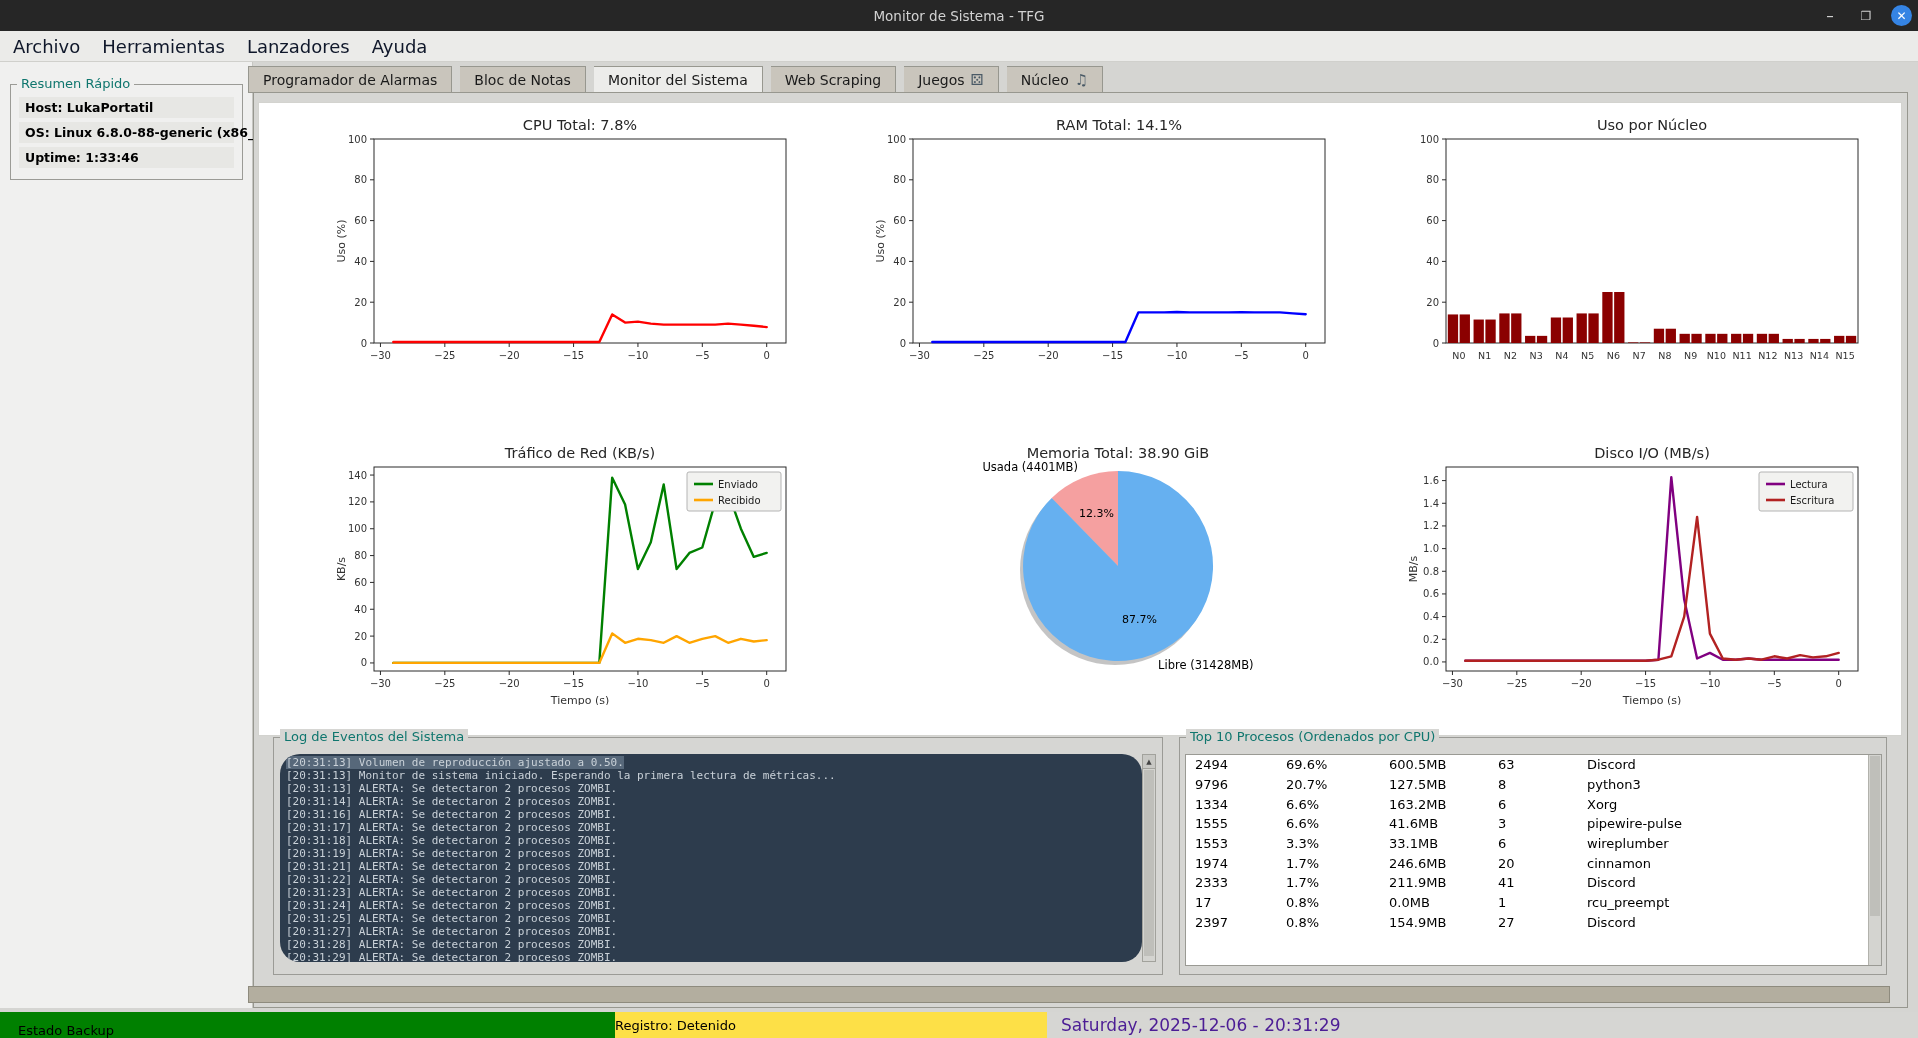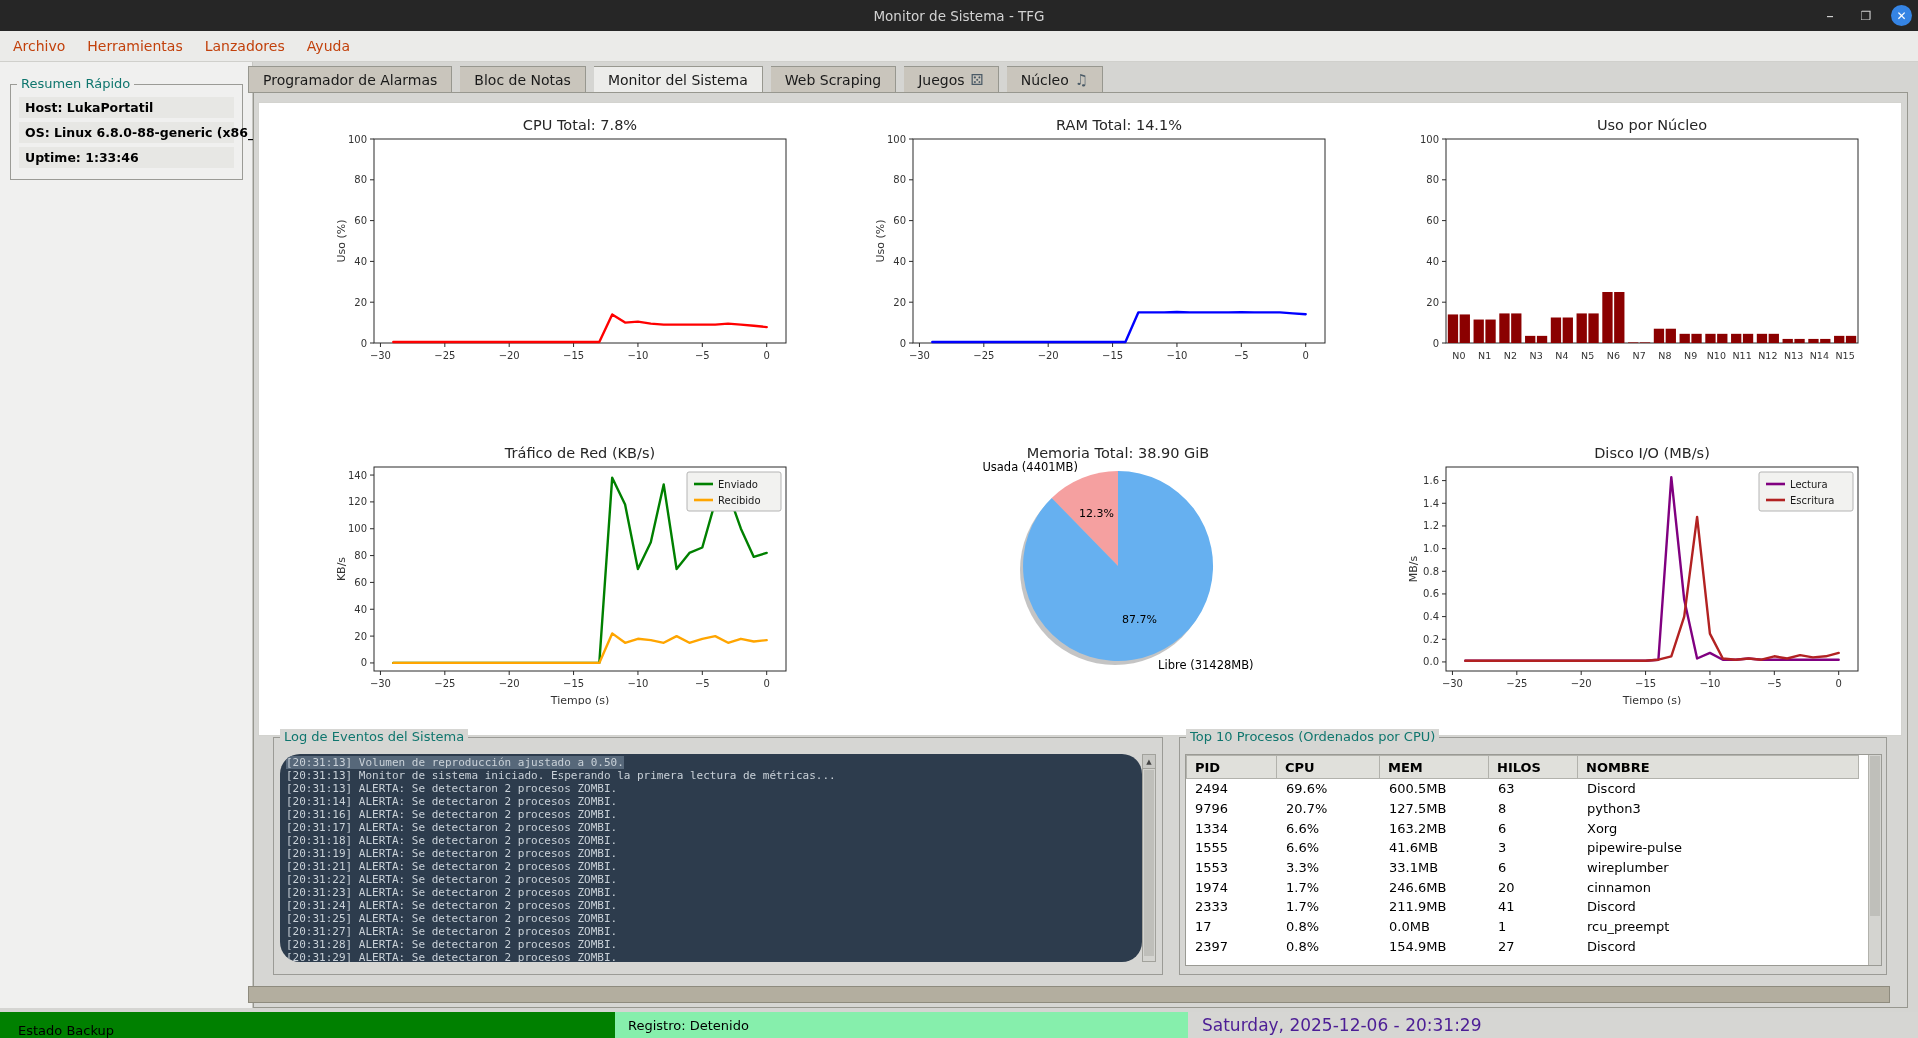--- a/index.html
+++ b/index.html
@@ -13,21 +13,21 @@
   .win-controls{position:absolute;right:6px;top:0;height:31px;display:flex;align-items:center;gap:14px;}
   .wc{width:22px;height:22px;display:flex;align-items:center;justify-content:center;cursor:default;}
   .wc-min{color:#cfcfcf;font-size:15px;}
   .wc-max{color:#cfcfcf;font-size:12px;}
   .wc-close{width:21px;height:21px;border-radius:50%;background:#3584e4;color:#fff;
             font-size:12px;display:flex;align-items:center;justify-content:center;}
 
   
   .menubar{position:absolute;left:0;top:31px;width:1918px;height:31px;background:#ebebe9;
            display:flex;align-items:center;padding-left:2px;box-sizing:border-box;border-bottom:1px solid #d0d0cc;}
-  .menu-item{padding:0 11px;font-size:14px;color:#c2410c;}
+  .menu-item{padding:0 11px;font-size:18px;color:#0f172a;}
 
   
   .sidebar{position:absolute;left:0;top:62px;width:253px;bottom:30px;background:#f0f0ef;border-right:1px solid #c6c6c2;box-sizing:border-box;}
   .groupbox{position:absolute;border:1px solid #9b9b96;}
   .groupbox>.gb-label{position:absolute;top:-9px;left:6px;padding:0 4px;font-size:13px;color:#0f766e;}
   .gb-sidebar{left:10px;top:22px;width:231px;height:94px;}
   .gb-sidebar>.gb-label{background:#f0f0ef;}
   .sb-rows{position:absolute;left:8px;top:12px;right:8px;}
   .sb-row{background:#e7e7e4;font-weight:bold;font-size:12.5px;color:#000;
           padding:3px 6px;margin-bottom:4px;white-space:nowrap;}
@@ -72,21 +72,21 @@
   .ptab-row{display:flex;height:19.7px;align-items:center;}
   .ptab-cell{padding:0 9px;box-sizing:border-box;overflow:hidden;white-space:nowrap;color:#000;}
   .c0{width:91px;} .c1{width:103px;} .c2{width:109px;} .c3{width:89px;} .c4{width:281px;}
   .proc-scroll{position:absolute;right:0;top:0;width:12px;height:210px;background:#d4d4d0;border-left:1px solid #b2b2ac;}
   .proc-scroll .thumb{margin:1px;height:160px;background:#bfbfba;}
 
   
   .tanbar{position:absolute;left:248px;top:986px;width:1642px;height:17px;background:#b3ae9f;border:1px solid #8e8b7e;box-sizing:border-box;}
   .statusbar{position:absolute;left:0;top:1012px;width:1918px;height:26px;display:flex;font-size:13px;}
   .seg-backup{width:615px;background:#008000;color:#000;display:flex;align-items:flex-end;padding-left:18px;box-sizing:border-box;}
-  .seg-registro{width:573px;background:#86efac;color:#000;display:flex;align-items:center;padding-left:13px;box-sizing:border-box;}
+  .seg-registro{width:432px;background:#fde047;color:#000;display:flex;align-items:center;box-sizing:border-box;}
   .seg-date{flex:1;background:#d6d6d3;color:#4c1d95;font-size:17px;display:flex;align-items:center;padding-left:14px;box-sizing:border-box;}
 </style>
 </head>
 <body>
 
 <div class="titlebar">
   <span class="title-text">Monitor de Sistema - TFG</span>
   <div class="win-controls">
     <div class="wc wc-min">–</div>
     <div class="wc wc-max">❐</div>
@@ -387,27 +387,20 @@
       </div>
     <div class="log-scroll">
       <div class="arrow">▲</div>
       <div class="thumb"></div>
     </div>
   </div>
 
   <div class="groupbox gb-proc">
     <span class="gb-label">Top 10 Procesos (Ordenados por CPU)</span>
     <div class="proc-table">
-      <div class="ptab-head">
-          <div class="ptab-hcell c0">PID</div>
-          <div class="ptab-hcell c1">CPU</div>
-          <div class="ptab-hcell c2">MEM</div>
-          <div class="ptab-hcell c3">HILOS</div>
-          <div class="ptab-hcell c4">NOMBRE</div>
-        </div>
       <div class="ptab-body">
           <div class="ptab-row">
             <div class="ptab-cell c0">2494</div>
             <div class="ptab-cell c1">69.6%</div>
             <div class="ptab-cell c2">600.5MB</div>
             <div class="ptab-cell c3">63</div>
             <div class="ptab-cell c4">Discord</div>
           </div>
           <div class="ptab-row">
             <div class="ptab-cell c0">9796</div>

